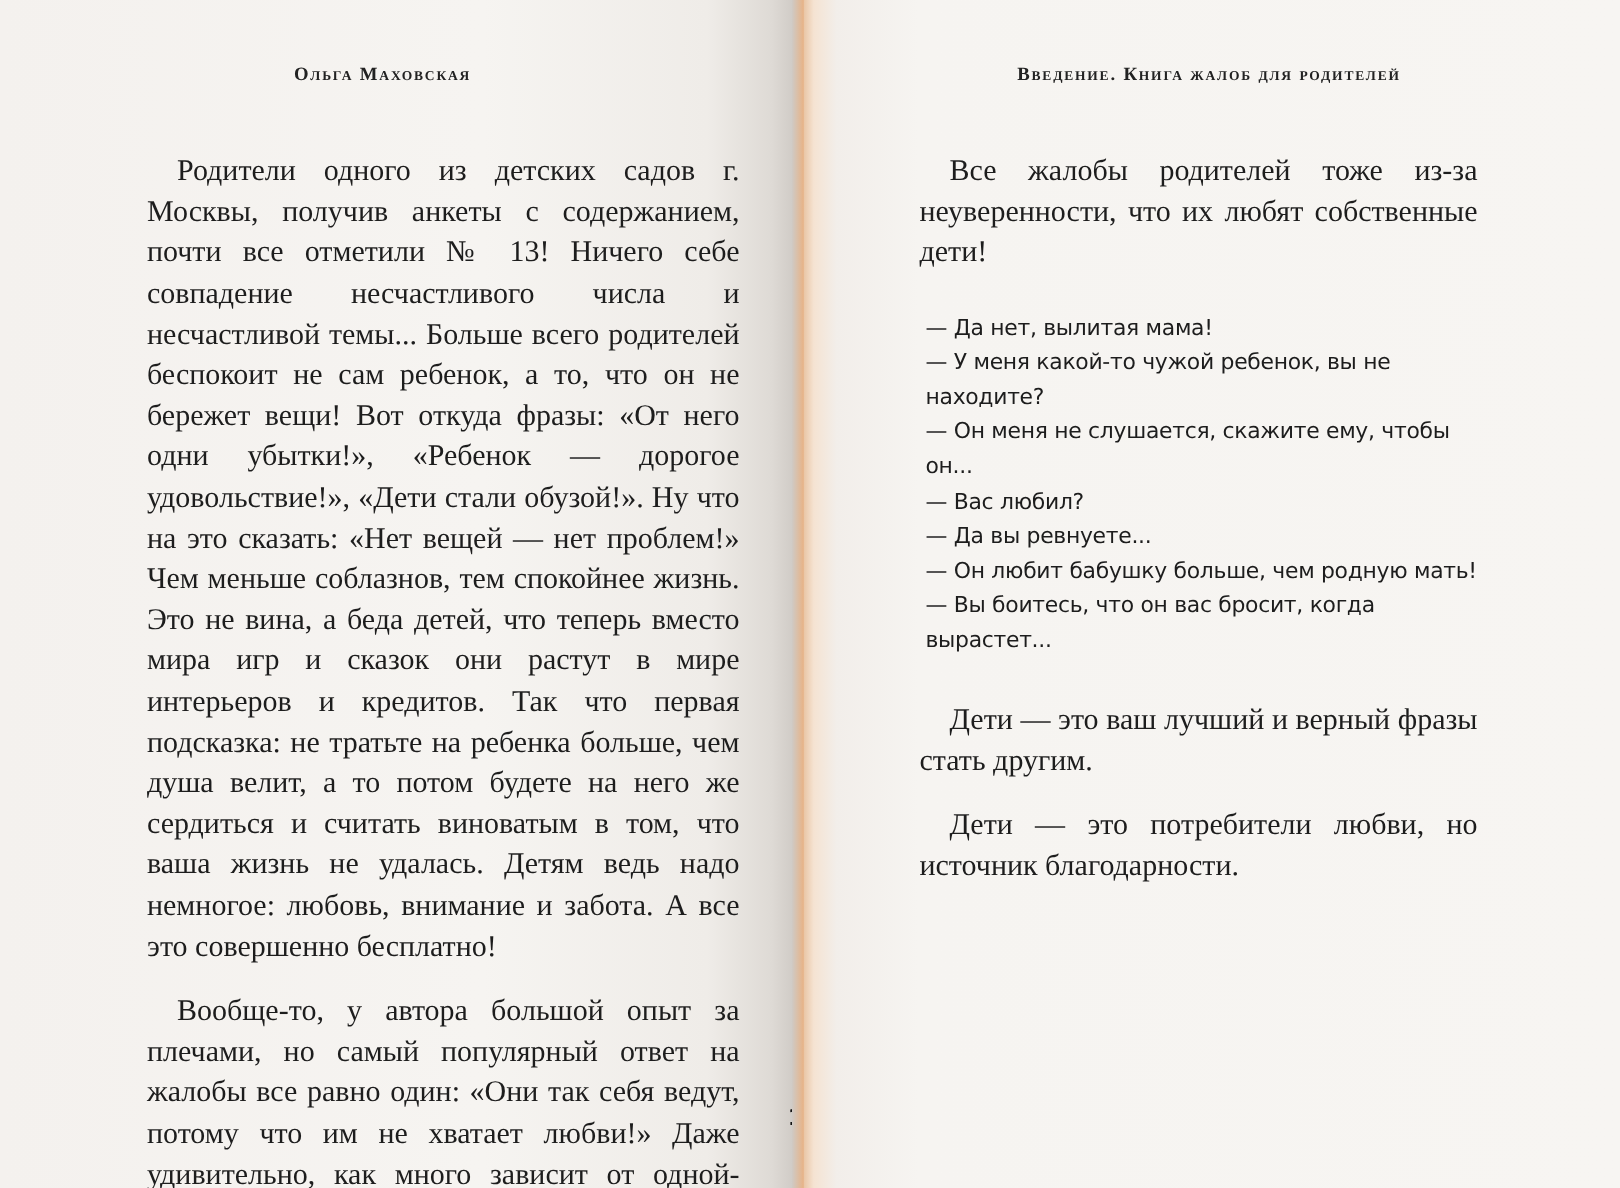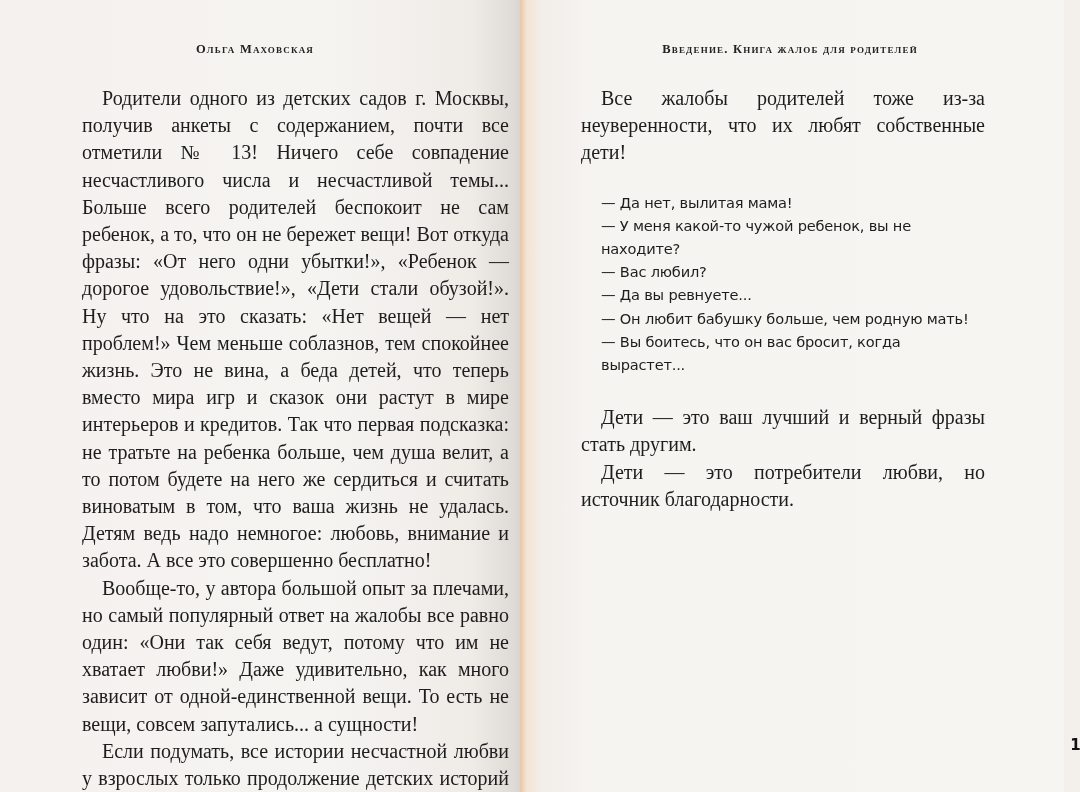--- a/index.html
+++ b/index.html
@@ -8,42 +8,42 @@
     background:#f3f0ec;
   }
   .page {
     position:absolute; top:0; height:792px; box-sizing:border-box;
   }
   .page-left {
     left:0; width:536px;
     background: linear-gradient(to right, #f4f1ee 0%, #f6f4f1 60%, #efece8 88%, #dedad5 96%, #c9c4bf 100%);
   }
   .page-right {
-    left:520px; width:544px;
+    left:536px; width:544px;
     background: linear-gradient(to right, #e9c6a6 0%, #f5e3d2 1.2%, #f2eeea 4%, #f6f4f1 14%, #f7f5f2 100%);
   }
   .spine {
     position:absolute; left:528px; top:0; width:12px; height:792px;
     background: linear-gradient(to right, #cfcac5, #e6b48a 60%, #f0cfb2);
   }
   .running-head {
     position:absolute; top:42px; font-family:"Liberation Serif", serif;
     font-size:12.5px; font-variant:small-caps; letter-spacing:1.2px; color:#222;
     text-align:center; font-weight:bold;
   }
   .page-left .running-head { left:0; width:510px; }
   .page-right .running-head { left:0; width:540px; font-weight:bold; }
   .body-text {
     position:absolute; font-family:"Liberation Serif", serif;
     font-size:20px; line-height:27.2px; color:#1d1d1d;
     text-align:justify;
   }
   .page-left .body-text { left:82px; top:85px; width:427px; }
   .page-right .body-text { left:61px; top:85px; width:404px; }
-  .body-text p { margin:0; text-indent:20px; }
+  .body-text p { margin:16px; text-indent:20px; }
   .dialog {
     font-family:"DejaVu Sans", sans-serif; font-size:14.6px; line-height:23.2px;
     color:#1d1d1d; margin:24px 0 28px 20px; padding:0; list-style:none;
     text-align:left; letter-spacing:-0.2px;
   }
   .dialog li { margin:0; }
   .folio {
     position:absolute; top:736px; font-family:"DejaVu Sans", sans-serif;
     font-weight:bold; font-size:15px; color:#111; text-align:right;
   }
@@ -66,20 +66,21 @@
 
 <div class="spine"></div>
 
 <div class="page page-right">
   <div class="running-head">Введение. Книга жалоб для родителей</div>
   <div class="body-text">
     <p>Все жалобы родителей тоже из-за неуверенности, что их любят собственные дети!</p>
     <ul class="dialog">
       <li>— Да нет, вылитая мама!</li>
       <li>— У меня какой-то чужой ребенок, вы не находите?</li>
+      <li>— Он меня не слушается, скажите ему, чтобы он...</li>
       <li>— Вас любил?</li>
       <li>— Да вы ревнуете...</li>
       <li>— Он любит бабушку больше, чем родную мать!</li>
       <li>— Вы боитесь, что он вас бросит, когда вырастет...</li>
     </ul>
     <p>Дети — это ваш лучший и верный фразы стать другим.</p>
     <p>Дети — это потребители любви, но источник благодарности.</p>
 
   </div>
   <div class="folio">11</div>

